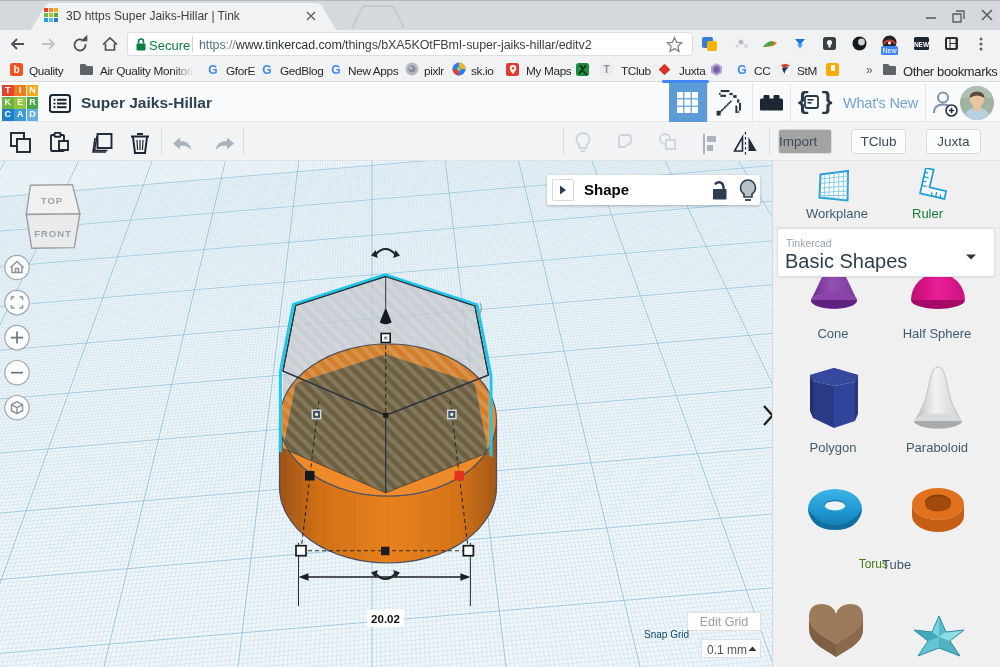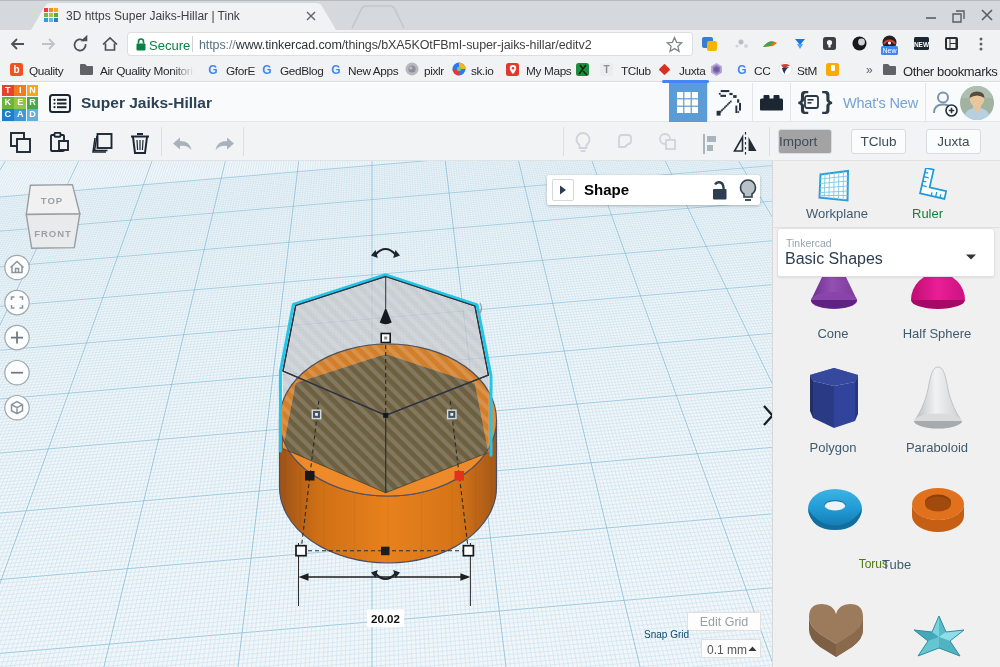--- a/index.html
+++ b/index.html
@@ -959,21 +959,21 @@
         <stop offset="1" stop-color="#cc1280"></stop>
       </linearGradient>
     </defs>
  <path d="M 2 42 A 27 27 0 0 1 56 42 Z" fill="url(#hsp)"></path>
  <path d="M 2 42 A 27 9 0 0 0 56 42" fill="#a50b66"></path>
 </svg>
 <div class="abs" style="left:778px;top:326px;width:110px;text-align:center;font-size:13px;color:#3f5b6e">Cone</div>
 <div class="abs" style="left:882px;top:326px;width:110px;text-align:center;font-size:13px;color:#3f5b6e">Half Sphere</div>
 <div class="abs" style="left:777px;top:228px;width:218px;height:49px;background:#fff;border:1px solid #e0e2e4;border-radius:3px;box-shadow:0 1px 2px rgba(0,0,0,0.08)"></div>
 <div class="abs" style="left:786px;top:237px;font-size:10.5px;color:#97a3ae">Tinkercad</div>
-<div class="abs" style="left:785px;top:250px;font-size:16px;color:#2d3e50">Basic Shapes</div>
+<div class="abs" style="left:785px;top:250px;font-size:20px;color:#2d3e50">Basic Shapes</div>
 <svg class="abs" style="left:965px;top:253px" width="12" height="8">
     <path d="M 1 1.5 L 6 6.5 L 11 1.5 Z" fill="#333"></path>
   </svg>
 <svg class="abs" style="left:805px;top:366px" width="58" height="66">
  <polygon points="29,2 53,9 50,16 8,15 5,9" fill="#3d51b5"></polygon>
  <polygon points="29,2 53,9 50,16 29,20 8,15 5,9" fill="#37489f"></polygon>
  <polygon points="5,9 8,15 8,52 5,45" fill="#222e66"></polygon>
  <polygon points="8,15 29,20 29,62 8,52" fill="#2b3a85"></polygon>
  <polygon points="29,20 50,16 50,55 29,62" fill="#32439c"></polygon>
  <polygon points="50,16 53,9 53,48 50,55" fill="#28367c"></polygon>

